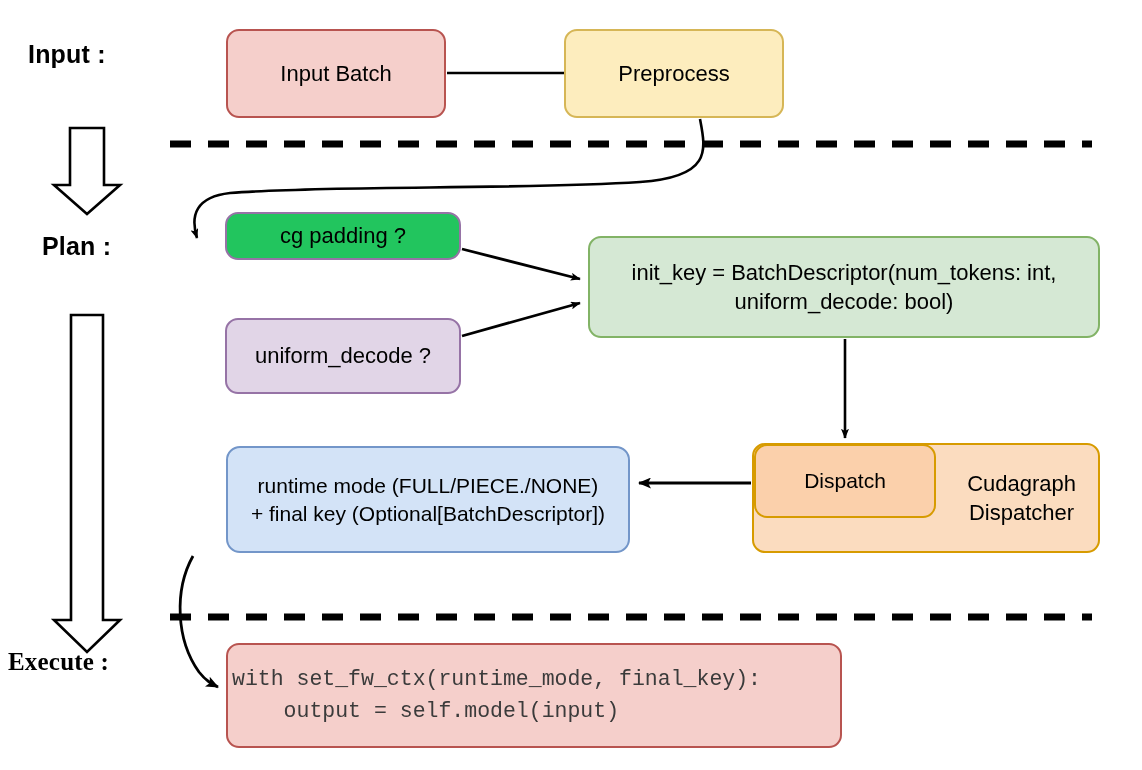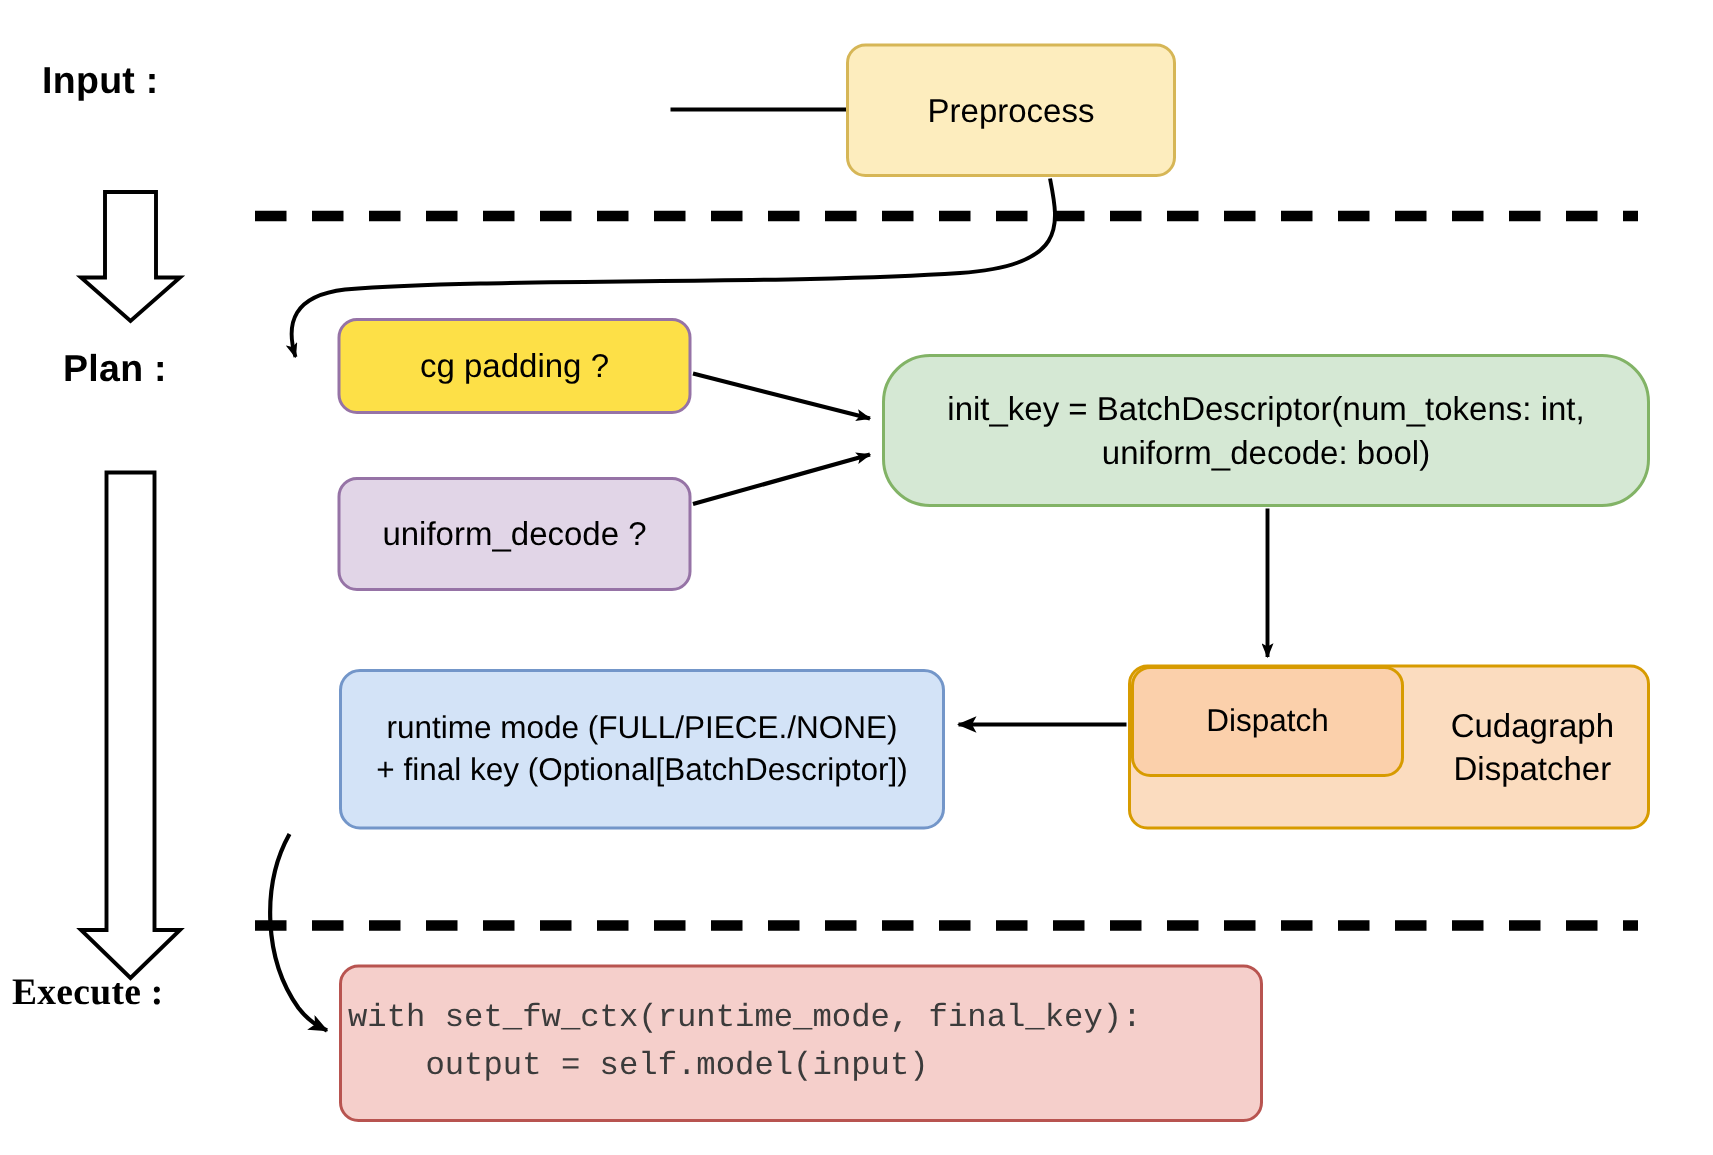--- a/index.html
+++ b/index.html
@@ -52,35 +52,34 @@
     left: 226px; top: 29px; width: 220px; height: 89px;
     background: #f5cfcb;
     border-color: #b85450;
   }
   .node-preprocess {
     left: 564px; top: 29px; width: 220px; height: 89px;
     background: #fdedbe;
     border-color: #d6b656;
   }
   .node-cg-padding {
-    left: 225px; top: 212px; width: 236px; height: 64px;
-    background: #fde047;
+    left: 225px; top: 212px; width: 236px; height: 48px;
+    background: #22c55e;
     border-color: #9673a6;
   }
   .node-uniform-decode {
     left: 225px; top: 296px; width: 236px; height: 76px;
     background: #e1d5e7;
     border-color: #9673a6;
     margin-top: 22px;
   }
   .node-init-key {
     left: 588px; top: 236px; width: 512px; height: 102px;
     background: #d5e8d4;
     border-color: #82b366;
-    border-radius: 32px;
   }
   .node-dispatcher-outer {
     left: 752px; top: 443px; width: 348px; height: 110px;
     background: #fbdcbf;
     border-color: #d79b00;
     border-width: 2px;
     justify-content: flex-end;
     align-items: center;
     padding-right: 22px;
     z-index: 1;
@@ -156,20 +155,23 @@
 
     <line x1="751" y1="483" x2="639" y2="483" stroke="#000000" stroke-width="2.8" marker-end="url(#arrowhead-big)"></line>
 
     <path d="M 193,556 C 174,590 176,640 199,672 C 206,681 212,684 218,687" fill="none" stroke="#000000" stroke-width="2.8" marker-end="url(#arrowhead-big)"></path>
   </svg>
 
   <div class="stage-label" style="left:28px; top:40px;">Input :</div>
   <div class="stage-label" style="left:42px; top:232px;">Plan :</div>
   <div class="stage-label" style="left:8px; top:648px;font-family:Liberation Serif, serif;">Execute :</div>
 
+  <div class="node node-input-batch">
+    <span class="node-label">Input Batch</span>
+  </div>
 
   <div class="node node-preprocess">
     <span class="node-label">Preprocess</span>
   </div>
 
   <div class="node node-cg-padding">
     <span class="node-label">cg padding ?</span>
   </div>
 
   <div class="node node-uniform-decode">

